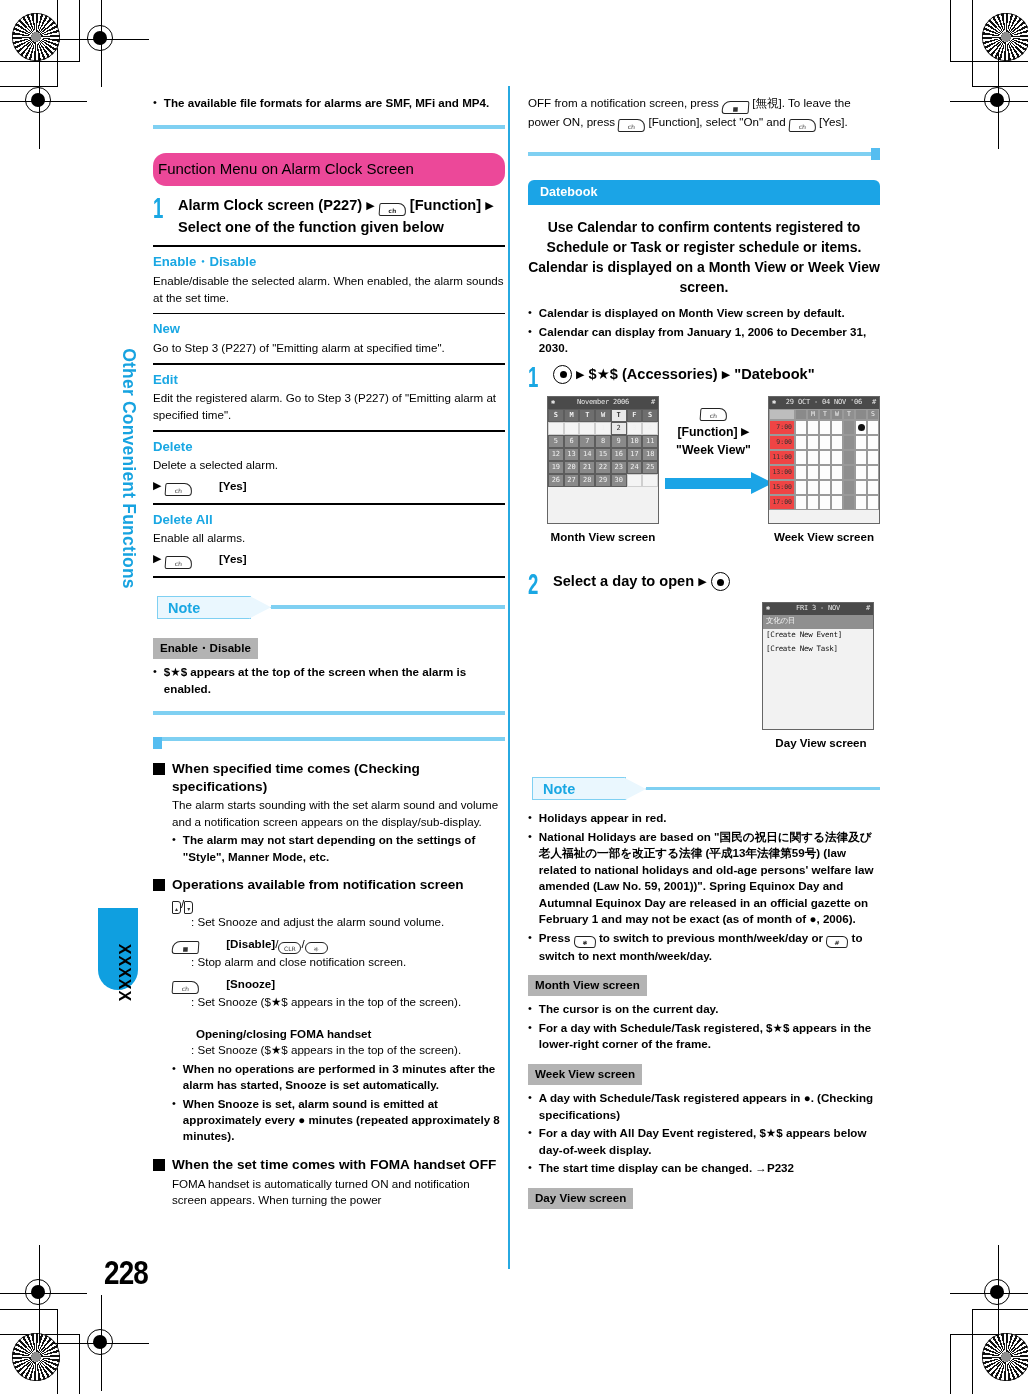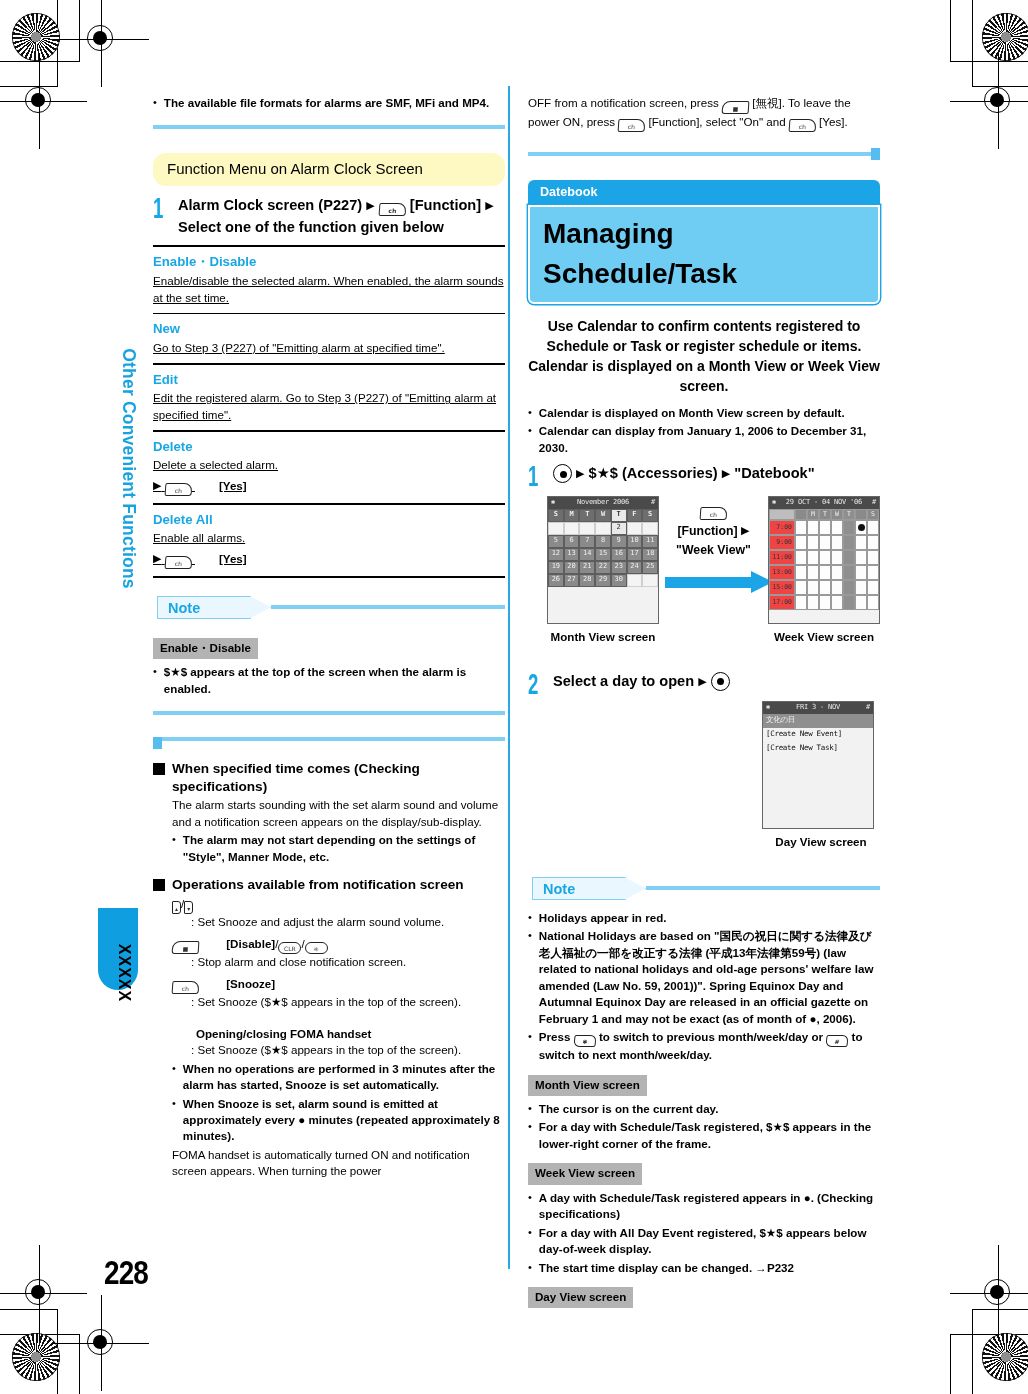--- a/index.html
+++ b/index.html
@@ -48,28 +48,28 @@
   
   .col{position:absolute;top:95px;width:352px;font-size:11.6px;line-height:1.42;}
   .col.left{left:153px;}
   .col.right{left:528px;}
 
   
   .bullet{display:flex;gap:7px;margin:0 0 2px 0;}
   .bullet .b{flex:0 0 auto;line-height:1.35;font-size:11px;}
   .bullet .t{flex:1 1 auto;font-weight:bold;}
   p{margin:0;}
-  .body{margin:1px 0 0 0;text-decoration:underline;}
+  .body{margin:1px 0 0 0;}
 
   .rule-thick{height:4px;background:#7fd0f2;margin:14px 0 0 0;}
   .rule-blk{height:1.9px;background:#000;margin:7px 0 6px 0;}
   .rule-blk.thin{height:1.3px;}
 
   
-  .pill{background:#fef9c3;border-radius:13px;padding:5px 14px 6px;
+  .pill{background:#ec4899;border-radius:13px;padding:5px 5px 6px;
       font-size:15px;color:#000;margin:24px 0 8px 0;}
 
   
   .step{display:flex;gap:11px;align-items:flex-start;margin:2px 0 4px 0;}
   .step .num{flex:0 0 auto;color:#19a7e3;font-weight:bold;font-size:30px;line-height:.92;
       font-family:"Liberation Sans",sans-serif;transform:scaleX(.62);transform-origin:left top;
       width:14px;}
   .step .stxt{flex:1 1 auto;font-size:14.6px;font-weight:bold;line-height:1.52;}
 
   
@@ -350,20 +350,24 @@
       <div class="bullet" style="margin-top:2px">
         <span class="b">•</span>
         <span class="t">When no operations are performed in 3 minutes after the alarm has started, Snooze is set automatically.</span>
       </div>
       <div class="bullet">
         <span class="b">•</span>
         <span class="t">When Snooze is set, alarm sound is emitted at approximately every ● minutes (repeated approximately 8 minutes).</span>
       </div>
     </div>
 
+    <div class="sqhead">
+      <div class="sq"></div>
+      <div class="h">When the set time comes with FOMA handset OFF</div>
+    </div>
     <p class="sub">FOMA handset is automatically turned ON and notification screen appears. When turning the power</p>
   </div>
 
   <div class="col right">
 
     <p>
       <span>OFF from a notification screen, press</span>
       <span class="key soft2">■</span>
       <span>[無視]. To leave the power ON, press</span>
       <span class="key soft">ch</span>
@@ -372,21 +376,20 @@
       <span>[Yes].</span>
     </p>
 
     <div class="topbar">
       <div class="hbar"></div>
       <div class="cap"></div>
     </div>
 
     <div class="chapwrap">
       <div class="chapbar">Datebook</div>
-      <div class="chaptitle">Managing Schedule/Task</div>
     </div>
 
     <p class="lead">Use Calendar to confirm contents registered to Schedule or Task or register schedule or items. Calendar is displayed on a Month View or Week View screen.</p>
 
     <div class="bullet">
       <span class="b">•</span>
       <span class="t">Calendar is displayed on Month View screen by default.</span>
     </div>
     <div class="bullet">
       <span class="b">•</span>

